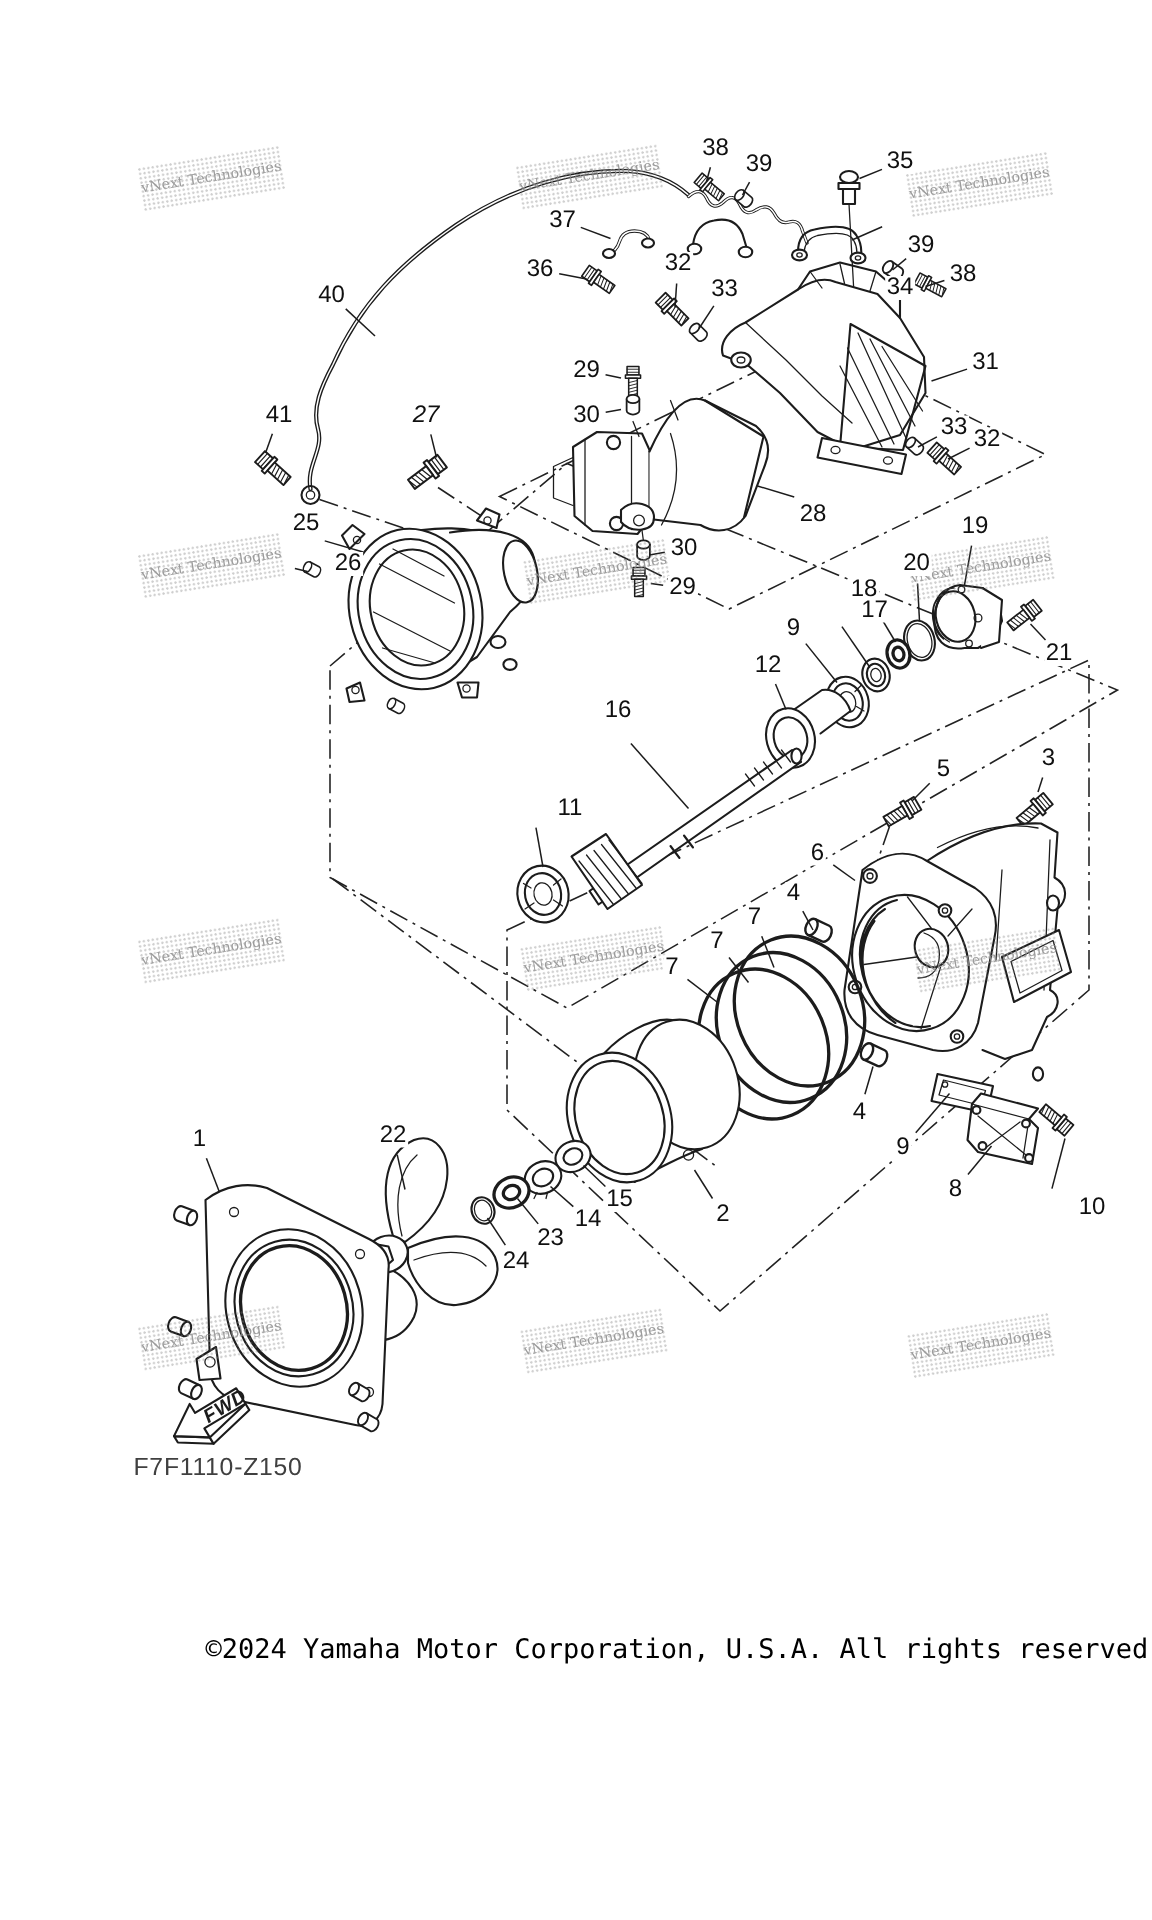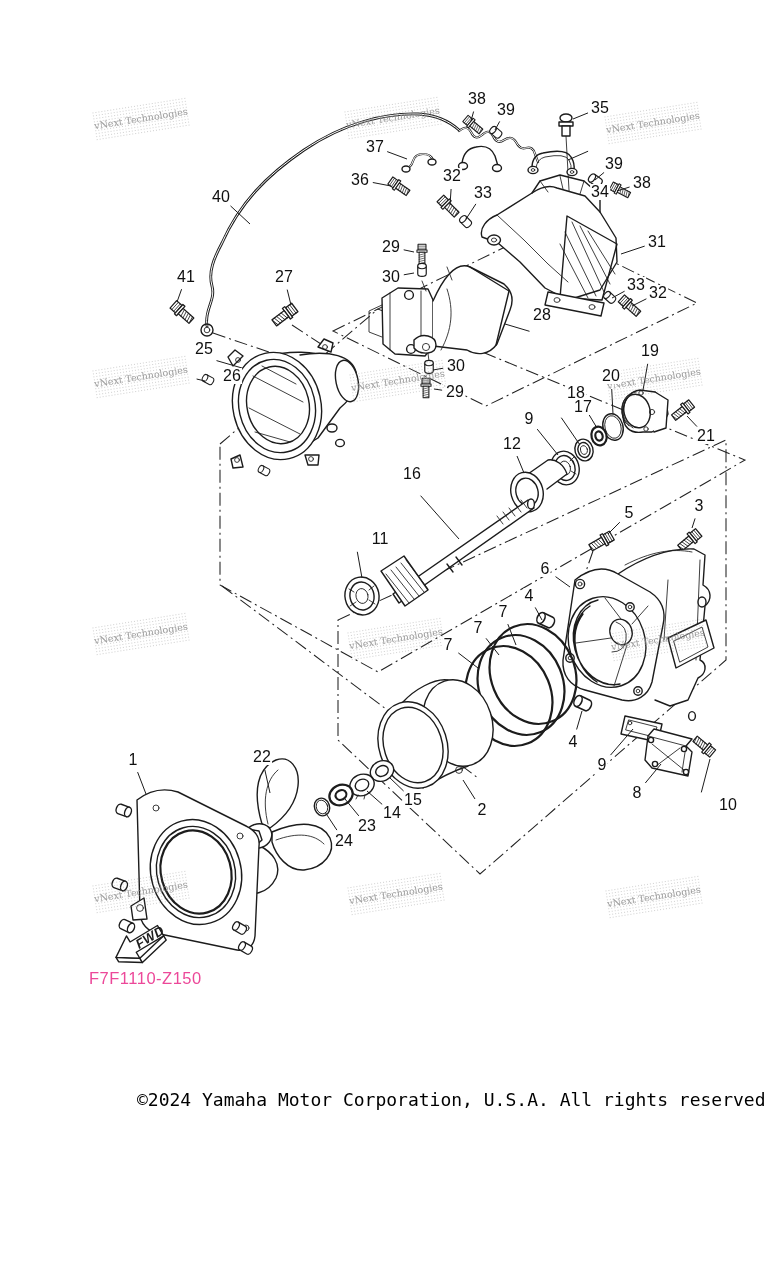--- a/index.html
+++ b/index.html
@@ -25,21 +25,21 @@
     background:#fff;padding:0 1px;white-space:nowrap;z-index:3;
   }
   .watermark{
     position:absolute;z-index:2;width:96px;height:30px;
     font:9.5px/30px "DejaVu Serif",serif;color:#8b8b8b;text-align:center;
     background-image:radial-gradient(rgba(130,130,130,.45) .7px, rgba(0,0,0,0) .9px);
     background-size:3px 3px;opacity:.85;white-space:nowrap;
   }
   .diagram-code{
     position:absolute;left:89px;top:969px;
-    font:16.5px "Liberation Sans",sans-serif;color:#ec4899;letter-spacing:.5px;z-index:3;text-align:center;
+    font:16.5px "Liberation Sans",sans-serif;color:#404040;letter-spacing:.5px;z-index:3;text-align:center;
   }
   .copyright{
     position:absolute;left:137px;top:1089px;white-space:nowrap;
     font:18px "DejaVu Sans Mono",monospace;color:#000;z-index:3;
   }
 </style>
 </head>
 <body>
 
 <div class="page">
@@ -411,24 +411,24 @@
       <div class="callout" style="left: 360px; top: 180px;">36</div>
       <div class="callout" style="left: 614px; top: 164px;">39</div>
       <div class="callout" style="left: 642px; top: 183px;">38</div>
       <div class="callout" style="left: 452px; top: 176px;">32</div>
       <div class="callout" style="left: 483px; top: 193px;">33</div>
       <div class="callout" style="left: 221px; top: 197px;">40</div>
       <div class="callout" style="left: 657px; top: 242px;">31</div>
       <div class="callout" style="left: 391px; top: 247px;">29</div>
       <div class="callout" style="left: 391px; top: 277px;">30</div>
       <div class="callout" style="left: 186px; top: 277px;">41</div>
-      <div class="callout" style="left: 284px; top: 277px;">27</div>
+      <div class="callout" style="left: 284px; top: 277px; font-style: italic;">27</div>
       <div class="callout" style="left: 636px; top: 285px;">33</div>
       <div class="callout" style="left: 658px; top: 293px;">32</div>
-      <div class="callout" style="left: 542px; top: 315px; text-align: right;">28</div>
+      <div class="callout" style="left: 542px; top: 343px; text-align: right;">28</div>
       <div class="callout" style="left: 204px; top: 349px;">25</div>
       <div class="callout" style="left: 456px; top: 366px;">30</div>
       <div class="callout" style="left: 184px; top: 376px; margin-left: 48px;">26</div>
       <div class="callout" style="left: 455px; top: 392px;">29</div>
       <div class="callout" style="left: 650px; top: 351px;">19</div>
       <div class="callout" style="left: 611px; top: 376px;">20</div>
       <div class="callout" style="left: 576px; top: 393px;">18</div>
       <div class="callout" style="left: 554px; top: 407px; margin-left: 29px;">17</div>
       <div class="callout" style="left: 529px; top: 419px;">9</div>
       <div class="callout" style="left: 512px; top: 444px;">12</div>

